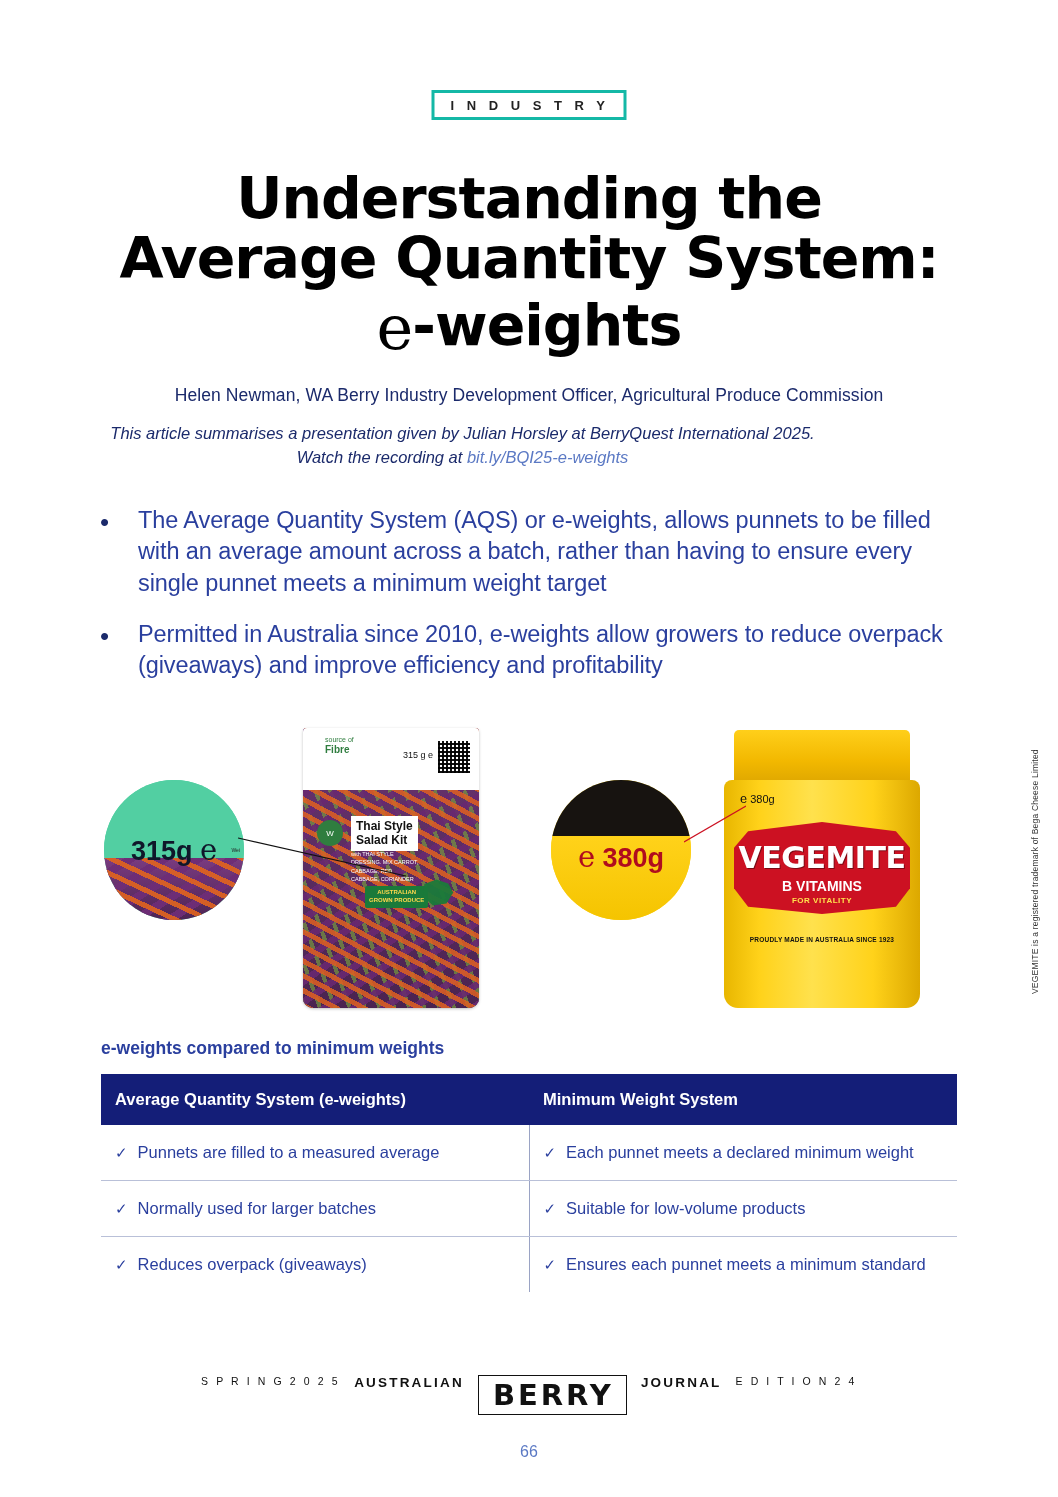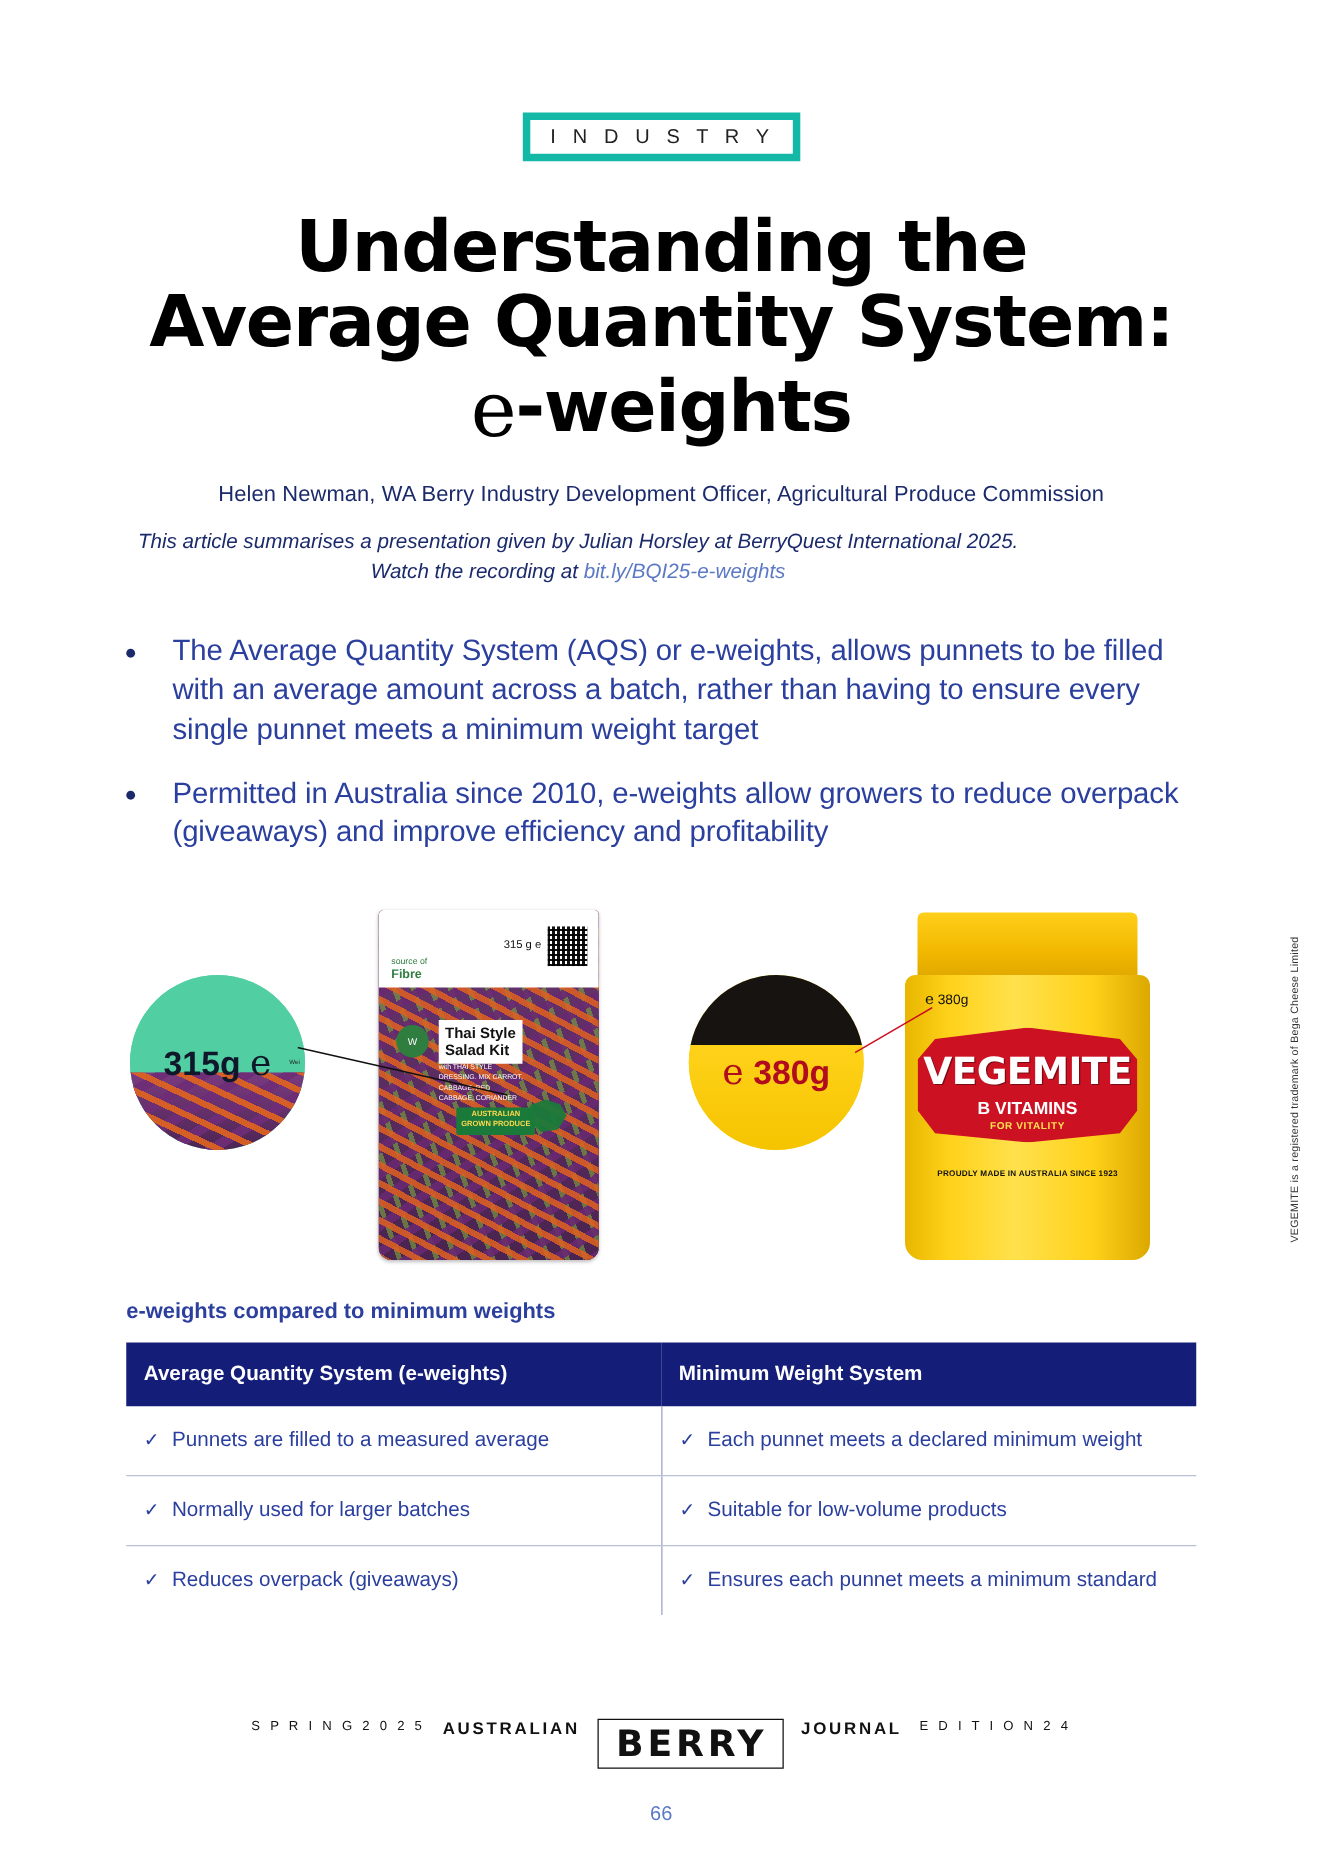--- a/index.html
+++ b/index.html
@@ -21,26 +21,26 @@
     height: 1497px;
     background: #ffffff;
   }
 
   
   .category-tag {
     position: absolute;
     top: 90px;
     left: 50%;
     transform: translateX(-50%);
-    border: 6px solid #14b8a6;
+    border: 3px solid #14b8a6;
     padding: 6px 14px 5px 16px;
-    font-size: 16px;
+    font-size: 13px;
     letter-spacing: 4.5px;
     color: #222222;
-    font-weight: 400;
+    font-weight: 700;
     line-height: 1;
   }
 
   
   .title-block {
     position: absolute;
     top: 168px;
     left: 0;
     width: 1058px;
     text-align: center;
@@ -153,26 +153,25 @@
       repeating-linear-gradient(70deg, rgba(120,160,60,0.65) 0 4px, rgba(0,0,0,0) 4px 14px),
       linear-gradient(180deg, #6a3570 0%, #4a2350 100%);
   }
   .bag-top {
     position: absolute;
     left: 0; top: 0; width: 100%; height: 62px;
     background: #ffffff;
   }
   .bag-fibre {
     position: absolute;
-    left: 10px; top: 8px;
+    left: 22px; top: 8px;
     font-size: 7px;
     color: #2f7d3f;
     line-height: 1.1;
     text-align: left;
-    margin-top: 30px;
   }
   .bag-fibre b { font-size: 10px; display: block; }
   .bag-weight {
     position: absolute;
     right: 46px; top: 22px;
     font-size: 9px;
     color: #111;
   }
   .bag-qr {
     position: absolute;

